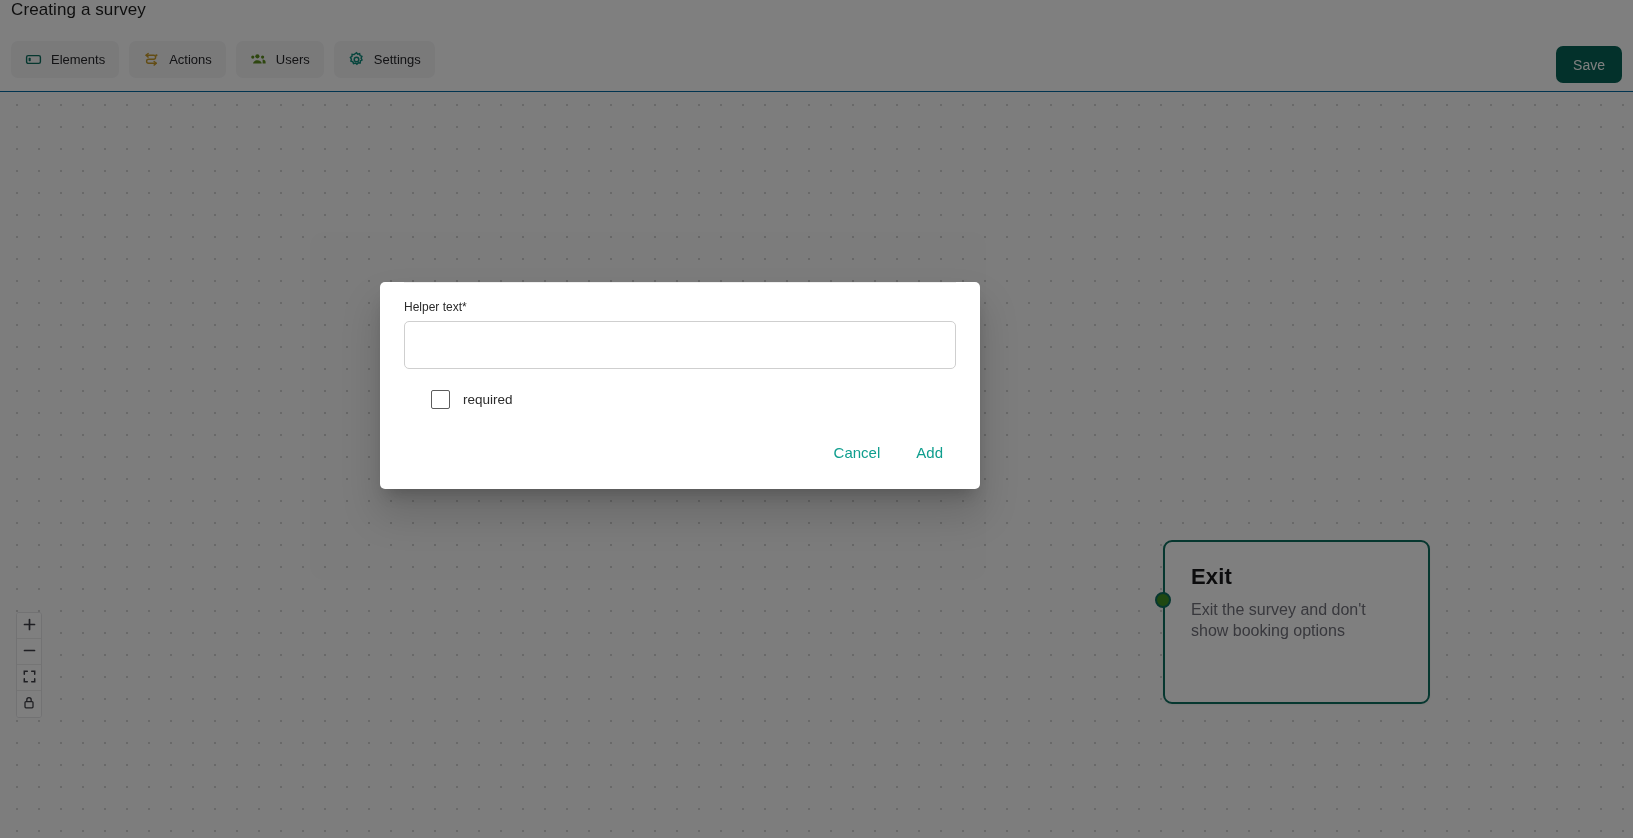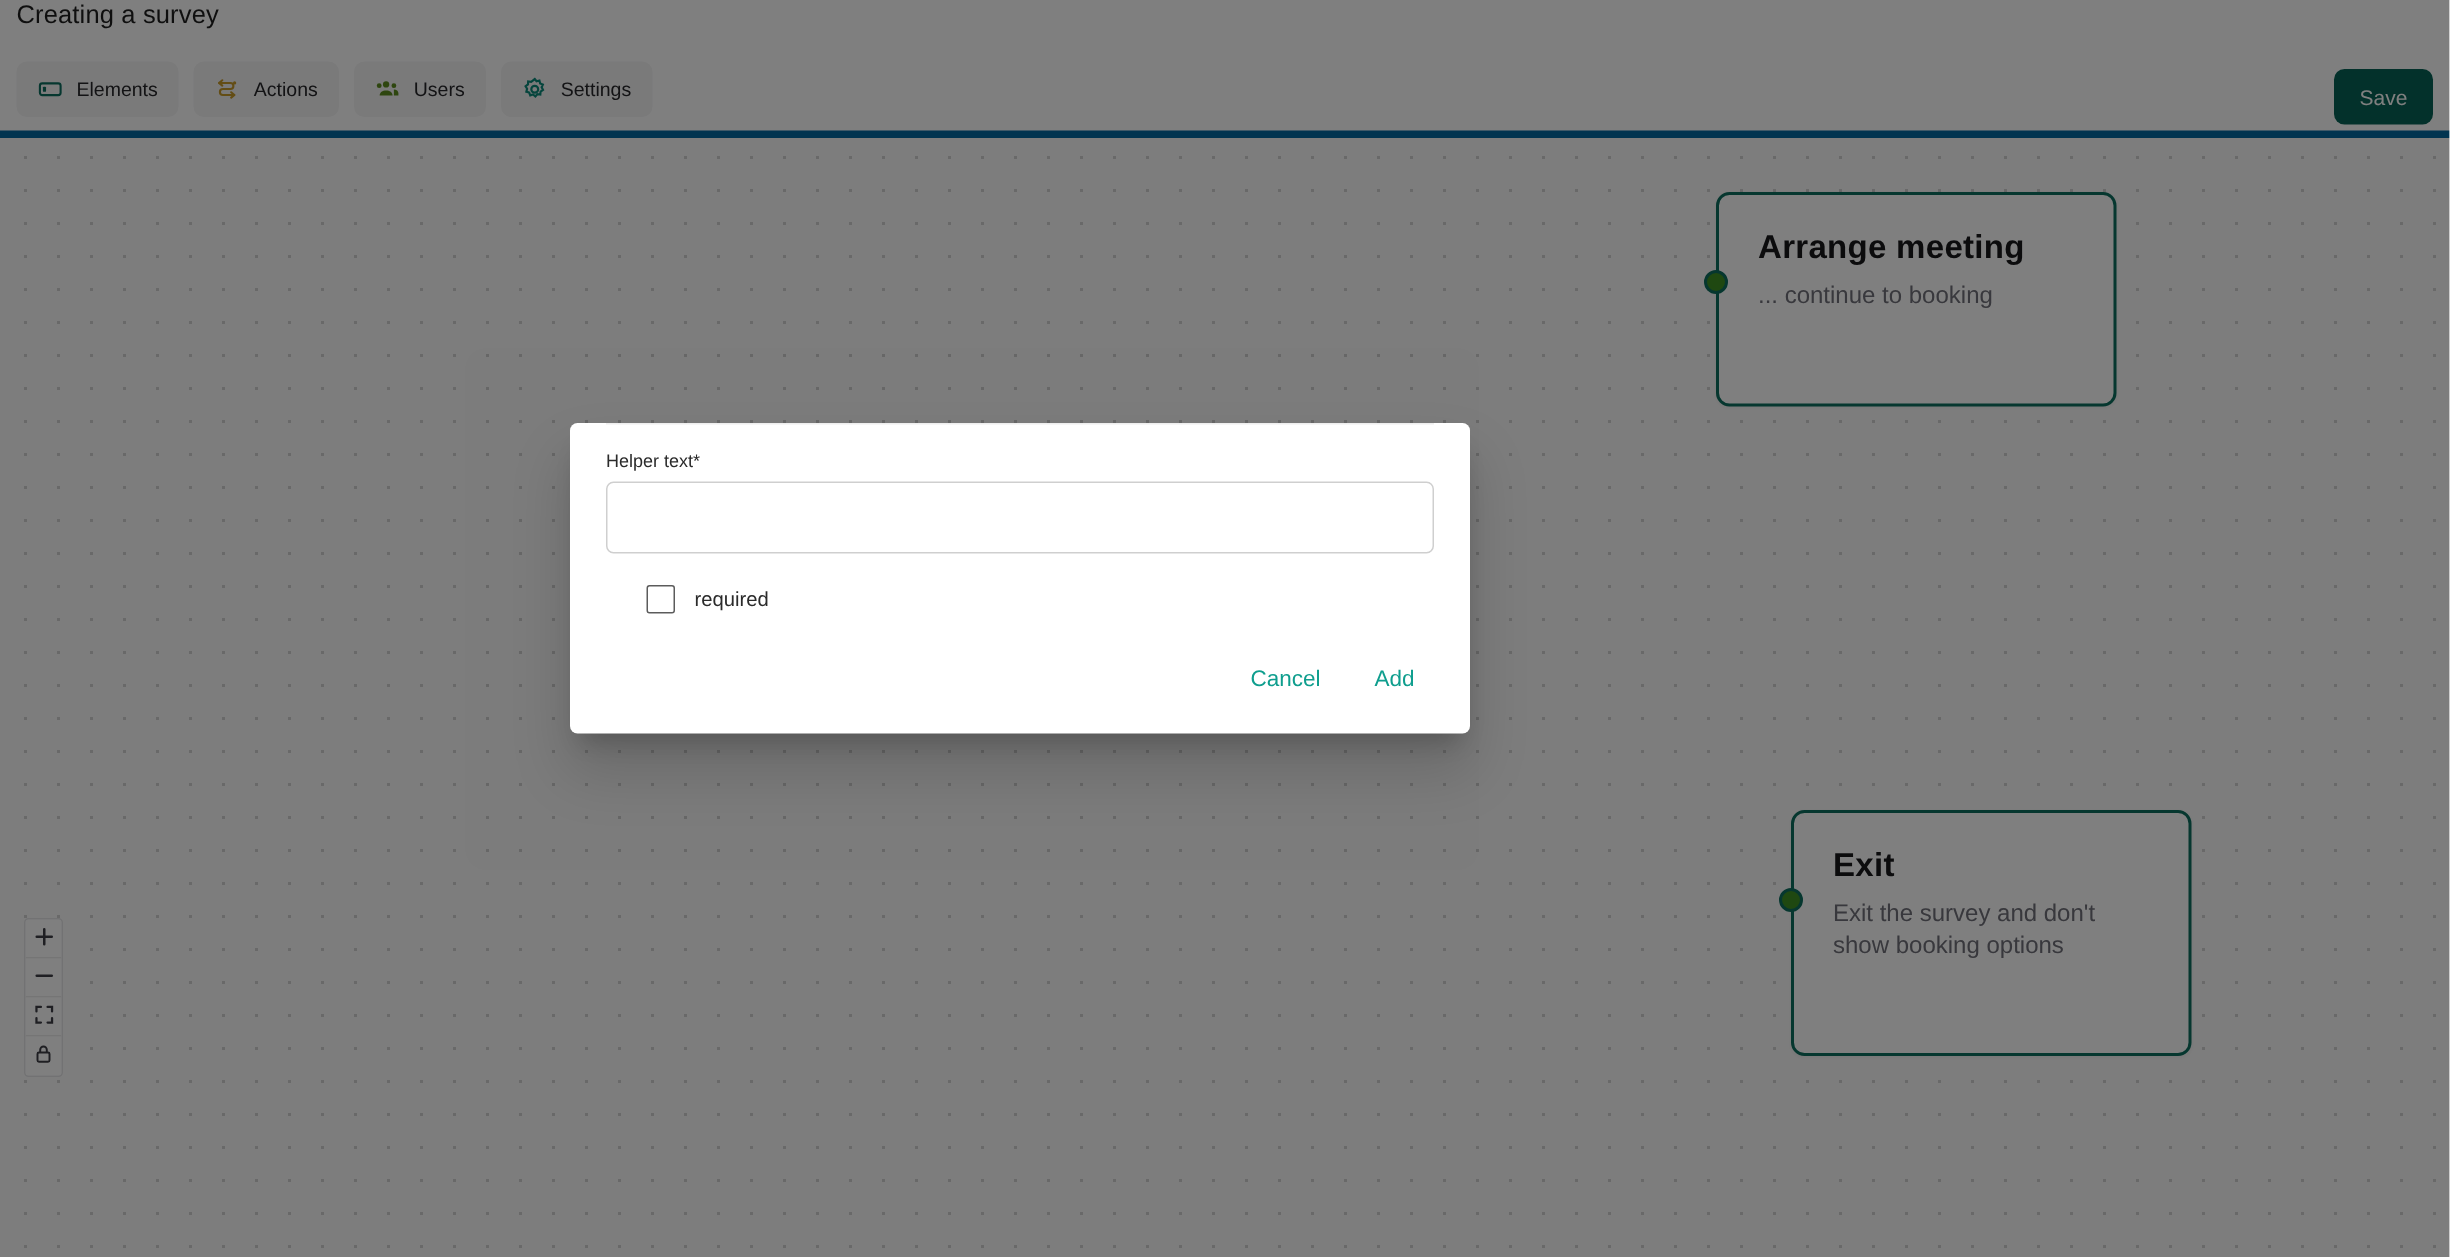--- a/index.html
+++ b/index.html
@@ -26,21 +26,21 @@
     background-size: 22px 22px;
     background-position: 6px 6px;
   }
 
   
   #header {
     position: absolute;
     top: 0; left: 0; right: 0;
     height: 92px;
     background: #ffffff;
-    border-bottom: 5px solid #0369a1;
+    border-bottom: 1px solid #0369a1;
     z-index: 5;
   }
   #page-title {
     position: absolute;
     left: 11px; top: 0px;
     font-size: 17px;
     color: #1f1f1f;
     letter-spacing: .1px;
   }
   #toolbar {
@@ -105,21 +105,21 @@
     width: 16px; height: 16px;
     border-radius: 50%;
     background: #3f9023;
     border: 2px solid #0d6e5f;
     left: -10px;
     top: 50px;
   }
   #node-start   { left: 155px; top: 213px;  width: 270px; height: 160px; }
   #node-start .node-title { font-size: 23px; }
   #node-arrange { left: 1144px; top: 128px; width: 267px; height: 143px; }
-  #node-exit    { left: 1194px; top: 540px; width: 267px; height: 164px; }
+  #node-exit    { left: 1163px; top: 540px; width: 267px; height: 164px; }
 
   .node-ghost {
     position: absolute;
     left: 310px; top: 232px;
     width: 676px; height: 348px;
     border-radius: 14px;
     background: rgba(0,0,0,.012);
   }
 
   
@@ -240,25 +240,20 @@
 </head>
 <body>
 
 <div id="app">
 
   <div id="canvas">
 
     <div class="node-ghost"></div>
 
 
-    <div class="node" id="node-arrange">
-      <span class="handle"></span>
-      <div class="node-title">Arrange meeting</div>
-      <div class="node-desc">... continue to booking</div>
-    </div>
 
     <div class="node" id="node-exit">
       <span class="handle"></span>
       <div class="node-title">Exit</div>
       <div class="node-desc">Exit the survey and don't show booking options</div>
     </div>
 
     <div id="flow-controls">
       <button class="ctrl-btn">
         <span>

